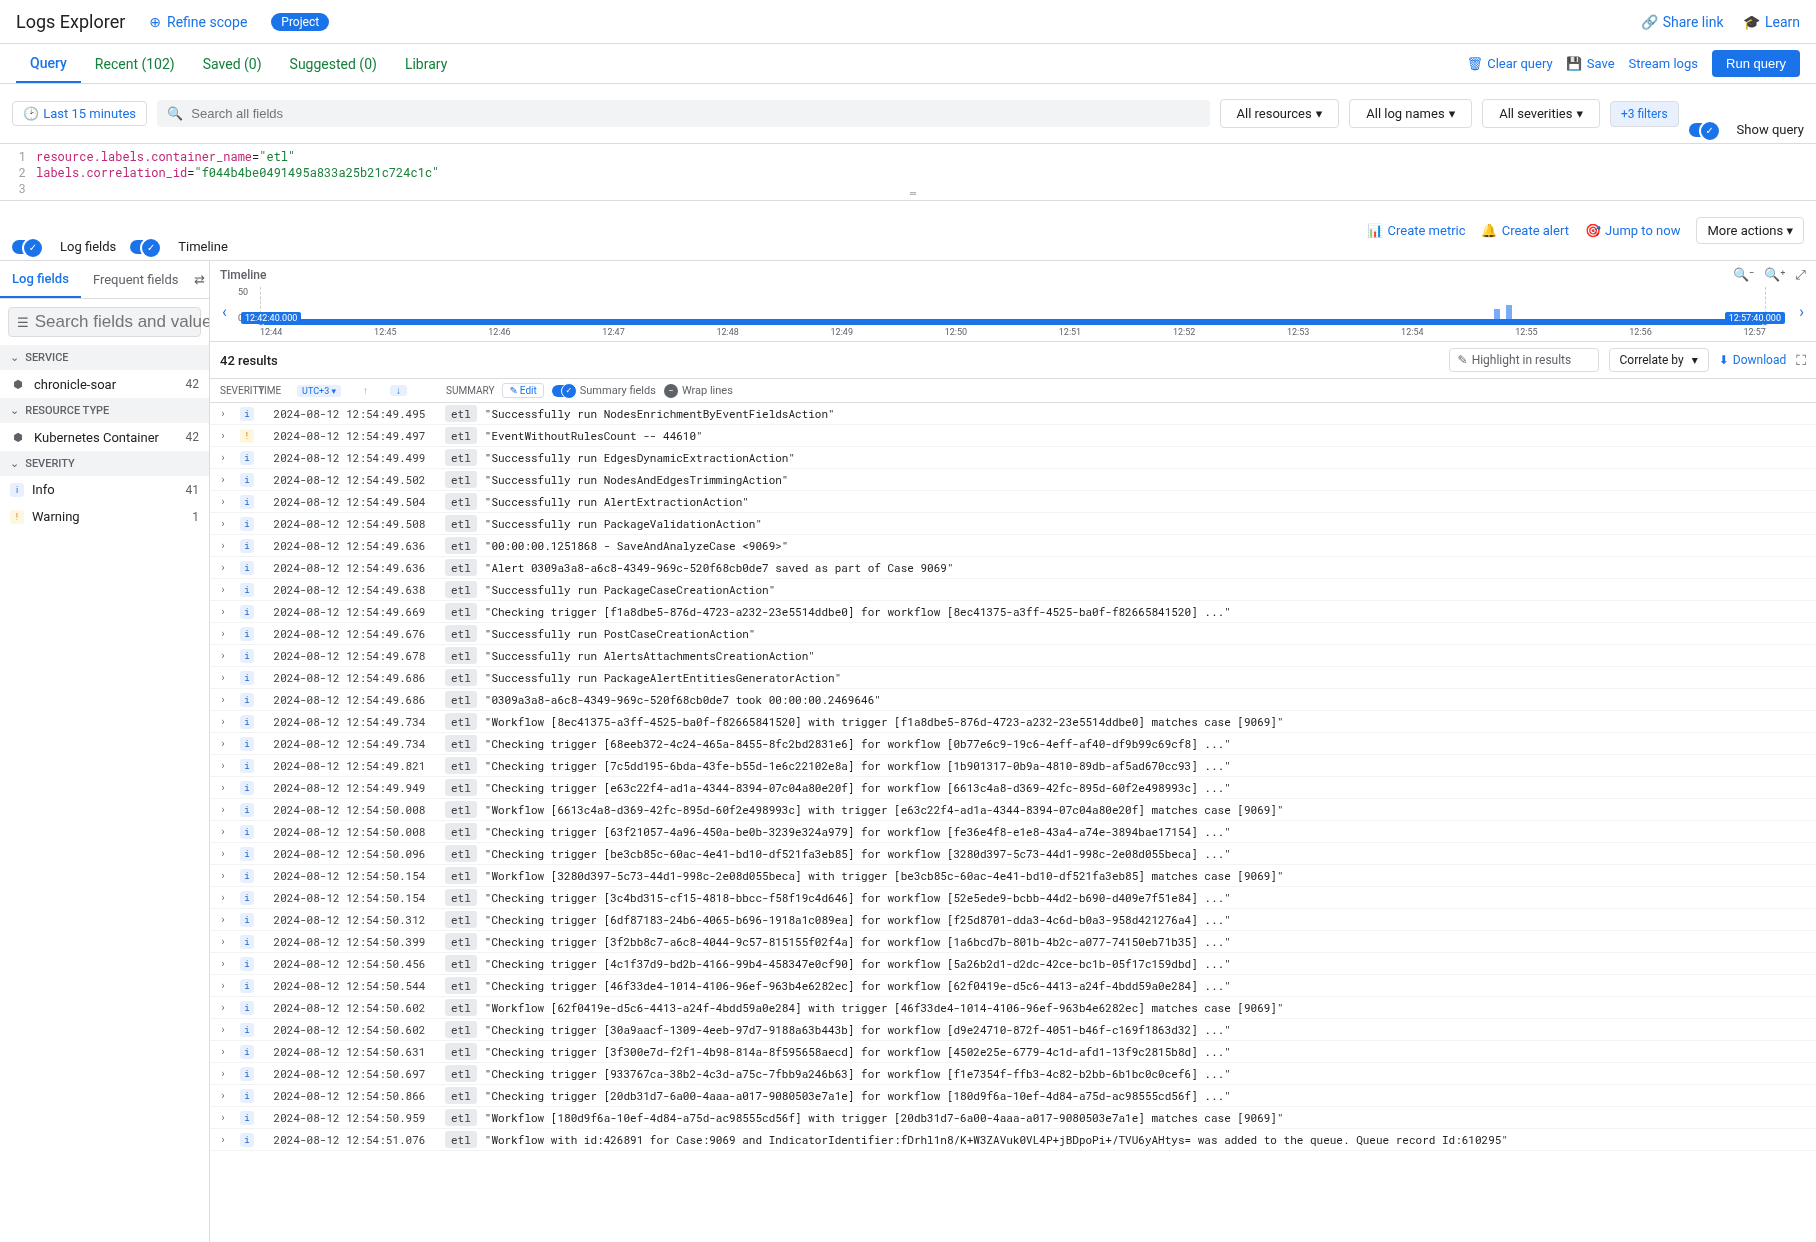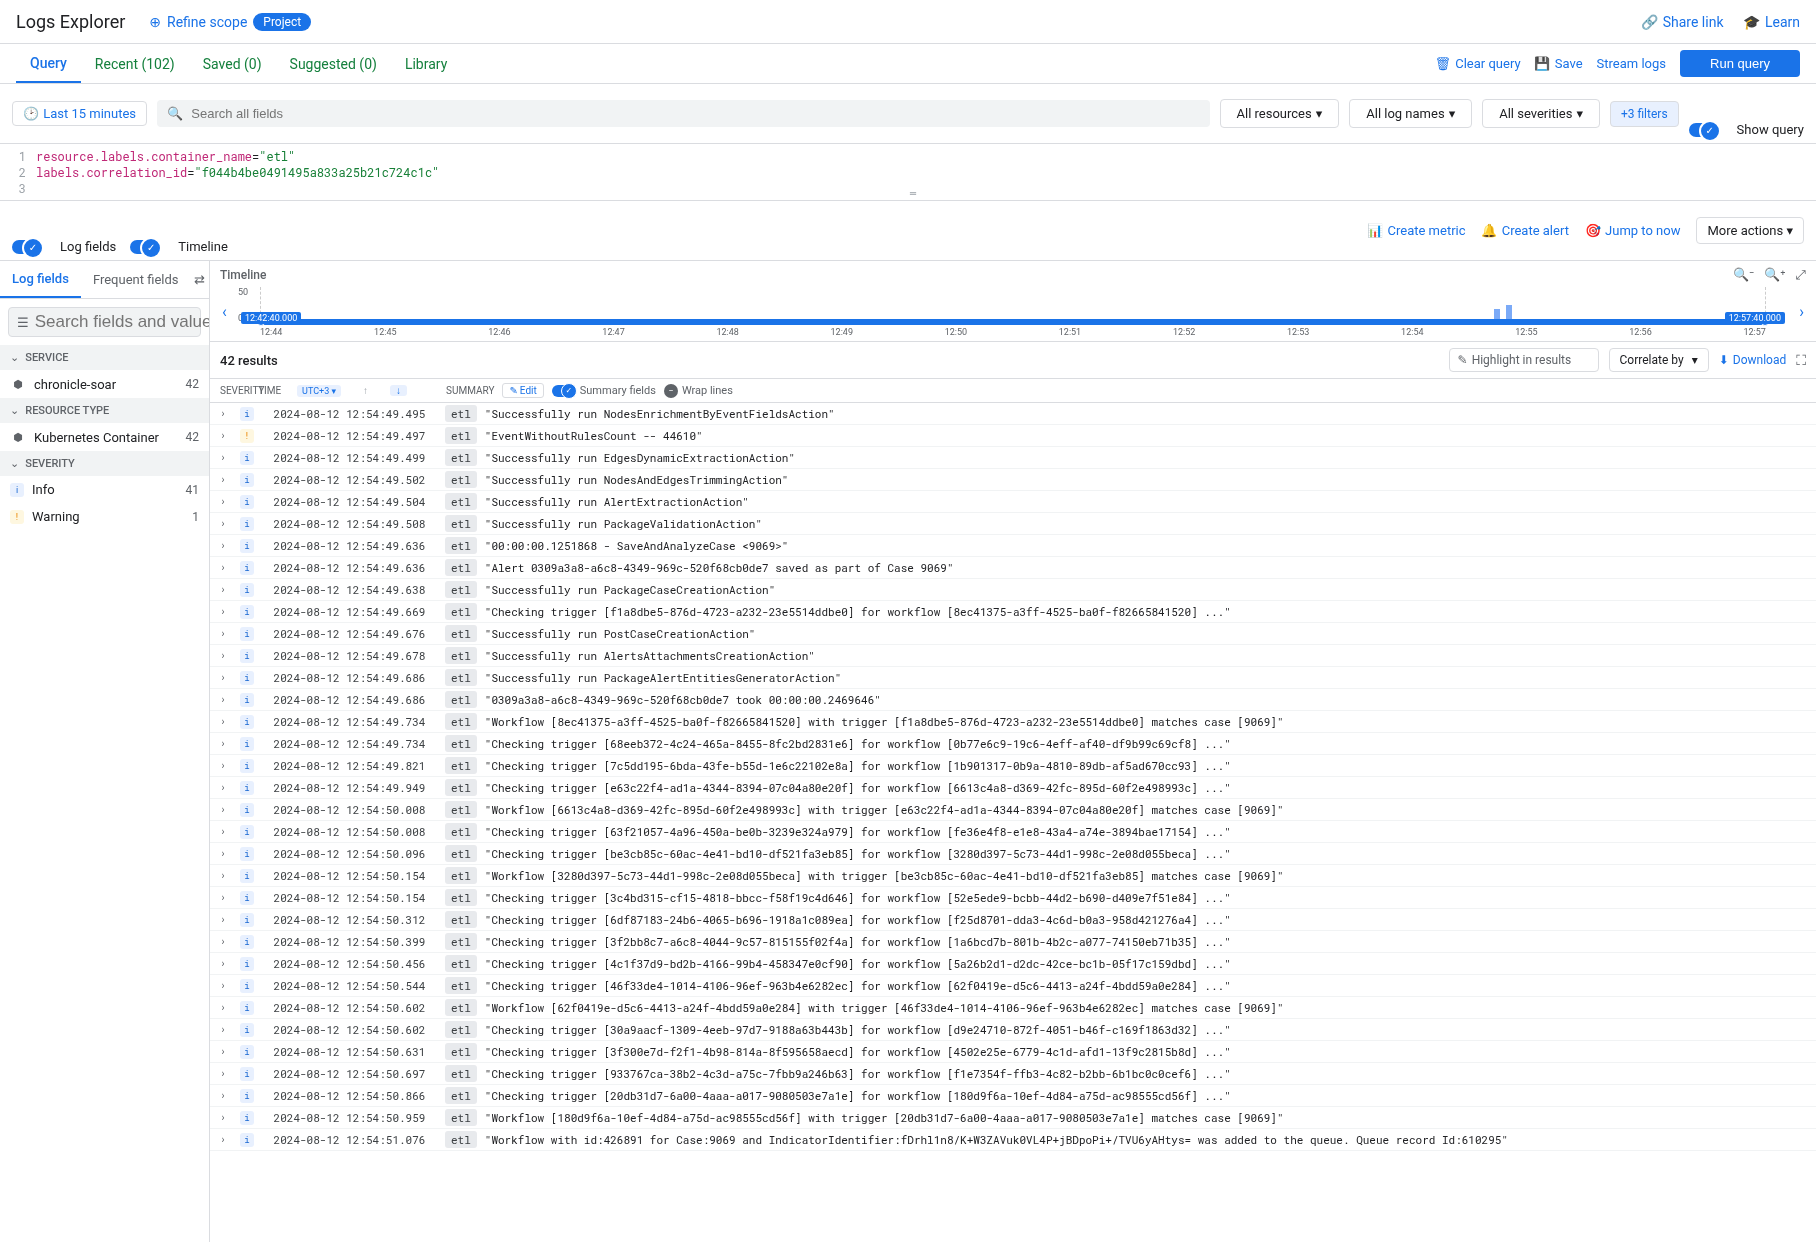--- a/index.html
+++ b/index.html
@@ -1,29 +1,29 @@
 <!DOCTYPE html>
 <html><head>
 <meta charset="utf-8">
 <style>
 * { box-sizing: border-box; margin: 0; padding: 0; }
 body { font-family: "Google Sans", Roboto, Arial, sans-serif; font-size: 13px; color: #202124; background: #fff; }
 .header { display: flex; align-items: center; padding: 8px 16px; border-bottom: 1px solid #dadce0; height: 44px; }
 .header-title { font-size: 18px; font-weight: 400; margin-right: 24px; }
 .refine-scope { display: flex; align-items: center; color: #1a73e8; font-size: 14px; gap: 6px; cursor: pointer; }
-.project-badge { background: #1a73e8; color: #fff; padding: 2px 10px; border-radius: 10px; font-size: 12px; margin-left: 0; }
+.project-badge { background: #1a73e8; color: #fff; padding: 2px 10px; border-radius: 10px; font-size: 12px; margin-left: 18px; }
 .header-right { margin-left: auto; display: flex; gap: 20px; align-items: center; }
 .header-link { color: #1a73e8; font-size: 14px; display: flex; align-items: center; gap: 4px; cursor: pointer; }
 
 .tabs-bar { display: flex; align-items: center; border-bottom: 1px solid #dadce0; padding: 0 16px; height: 40px; }
 .tab { padding: 10px 14px; font-size: 14px; color: #15803d; cursor: pointer; }
 .tab.active { color: #1a73e8; border-bottom: 2px solid #1a73e8; font-weight: 500; }
 .tabs-right { margin-left: auto; display: flex; gap: 14px; align-items: center; }
 .link-btn { color: #1a73e8; font-size: 13px; display: flex; align-items: center; gap: 4px; cursor: pointer; }
-.run-query { background: #1a73e8; color: #fff; padding: 6px 30px; border-radius: 4px; font-size: 13px; border: none; cursor: pointer; }
+.run-query { background: #1a73e8; color: #fff; padding: 6px 14px; border-radius: 4px; font-size: 13px; border: none; cursor: pointer; }
 
 .query-bar { display: flex; align-items: center; padding: 6px 12px; gap: 10px; border-bottom: 1px solid #dadce0; }
 .time-range { display: flex; align-items: center; gap: 4px; color: #1a73e8; border: 1px solid #dadce0; border-radius: 4px; padding: 4px 10px; font-size: 13px; cursor: pointer; }
 .search-input-wrap { flex: 1; display: flex; align-items: center; background: #f1f3f4; border-radius: 4px; padding: 6px 10px; }
 .search-input { border: none; background: transparent; outline: none; flex: 1; font-size: 13px; }
 .dropdown-btn { border: 1px solid #dadce0; border-radius: 4px; padding: 6px 16px; font-size: 13px; cursor: pointer; background: #fff; display: flex; align-items: center; gap: 4px; }
 .filters-badge { color: #1a73e8; border: 1px solid #dadce0; border-radius: 4px; padding: 5px 10px; font-size: 12px; background:#e8f0fe; }
 .toggle { display: flex; align-items: center; gap: 18px; font-size: 13px; margin-top: 32px; }
 .switch { width: 30px; height: 14px; background: #1a73e8; border-radius: 10px; position: relative; }
 .switch::after { content: "✓"; position: absolute; right: -2px; top: -3px; width: 18px; height: 18px; background: #1a73e8; border-radius: 50%; color:#fff; font-size:10px; display:flex; align-items:center; justify-content:center; border:2px solid #fff;}

